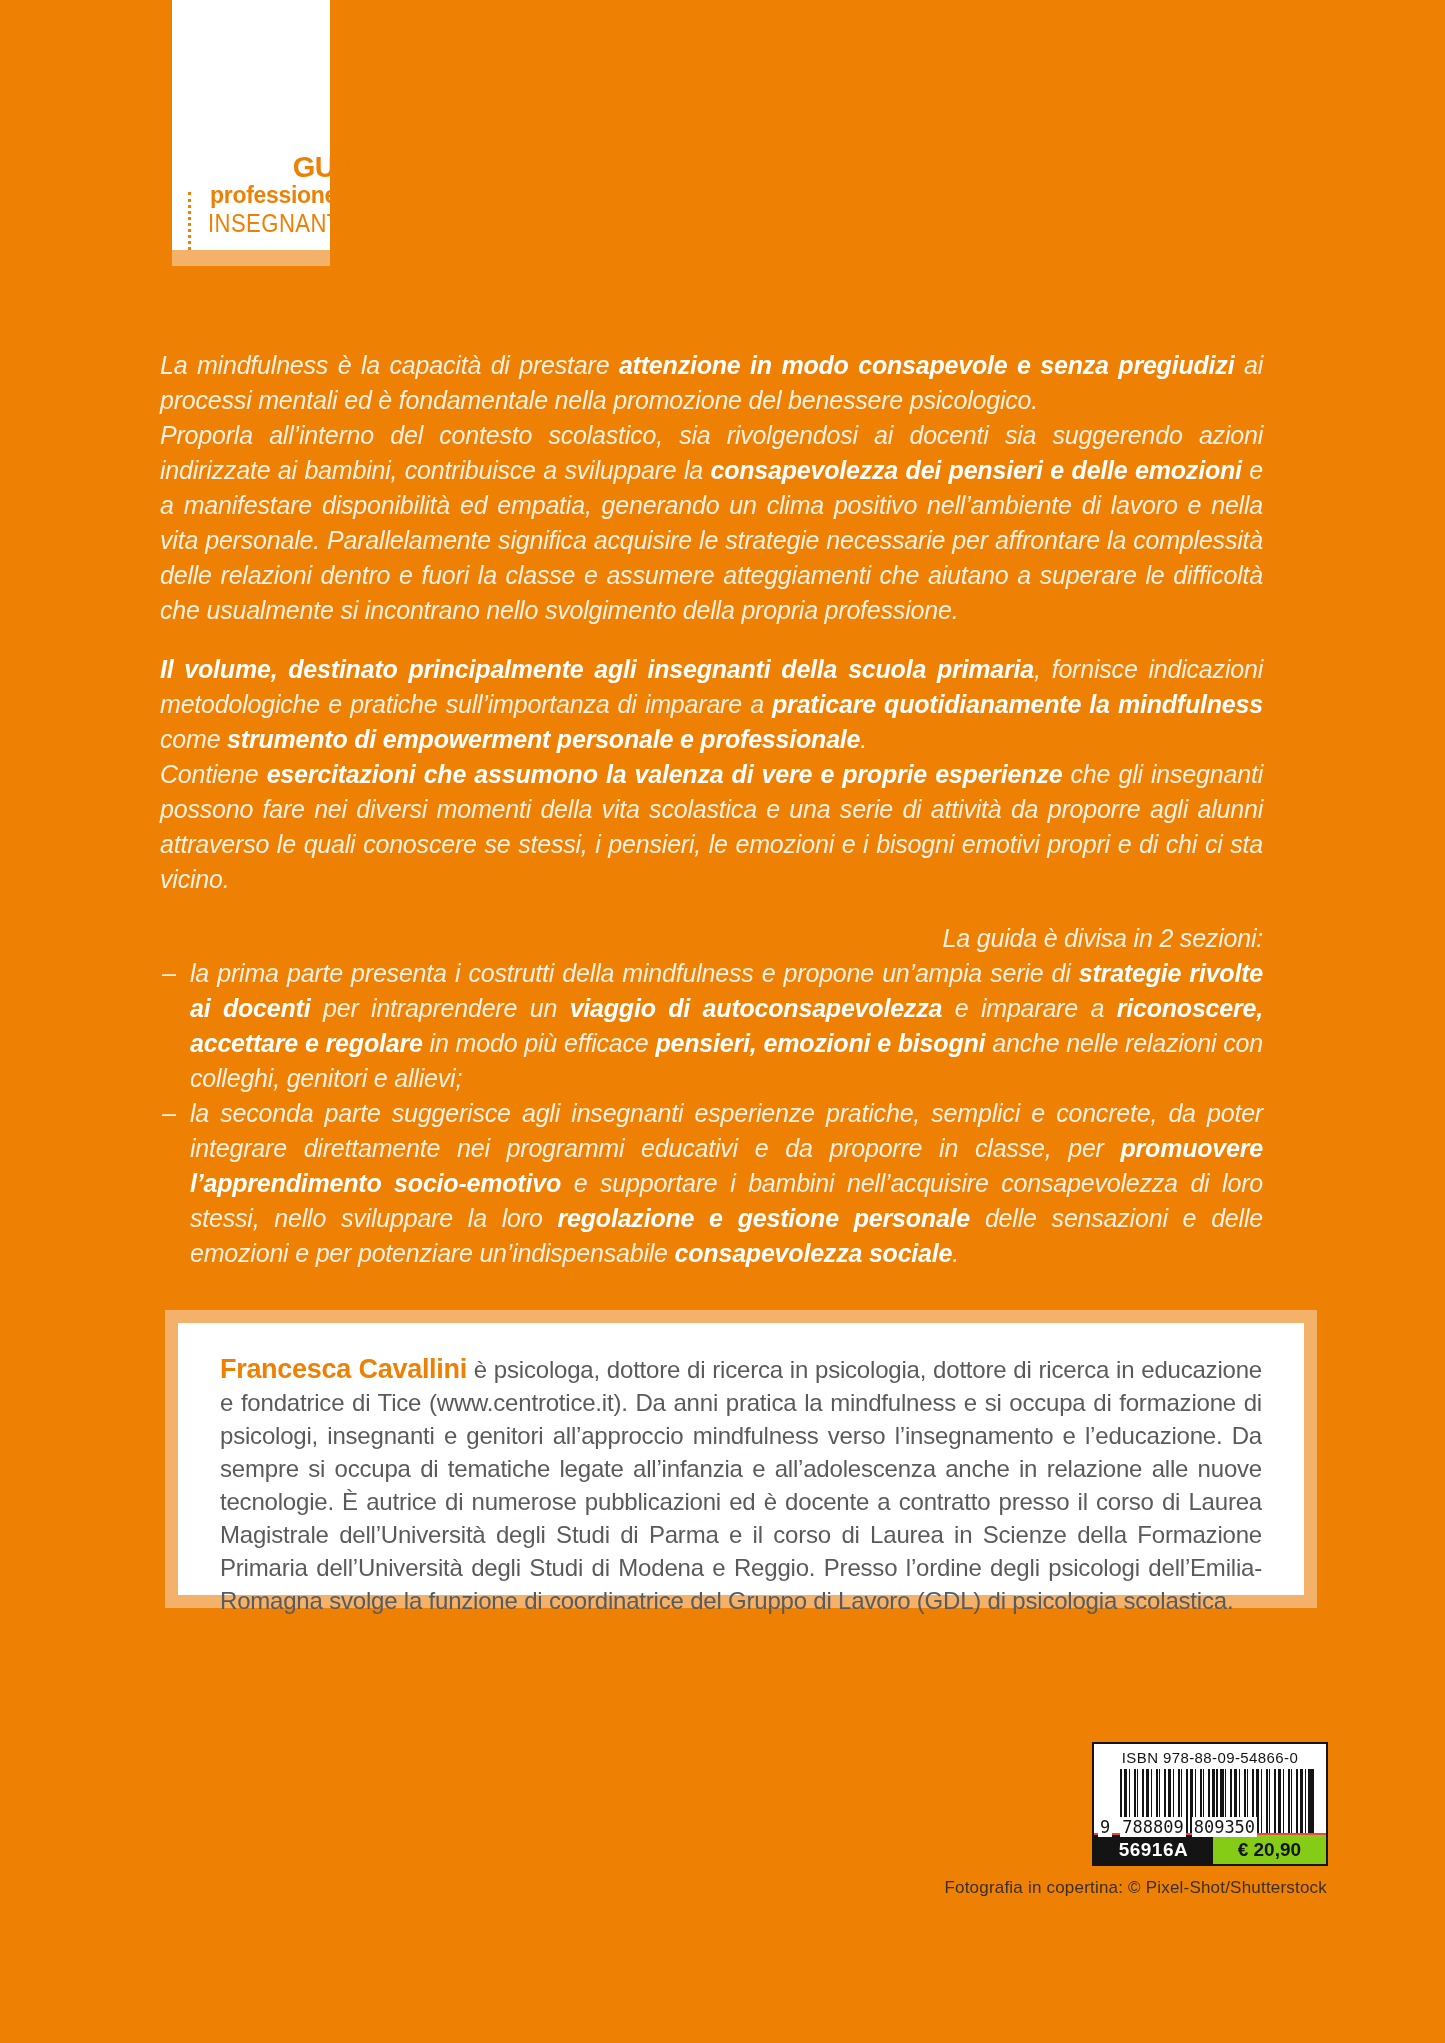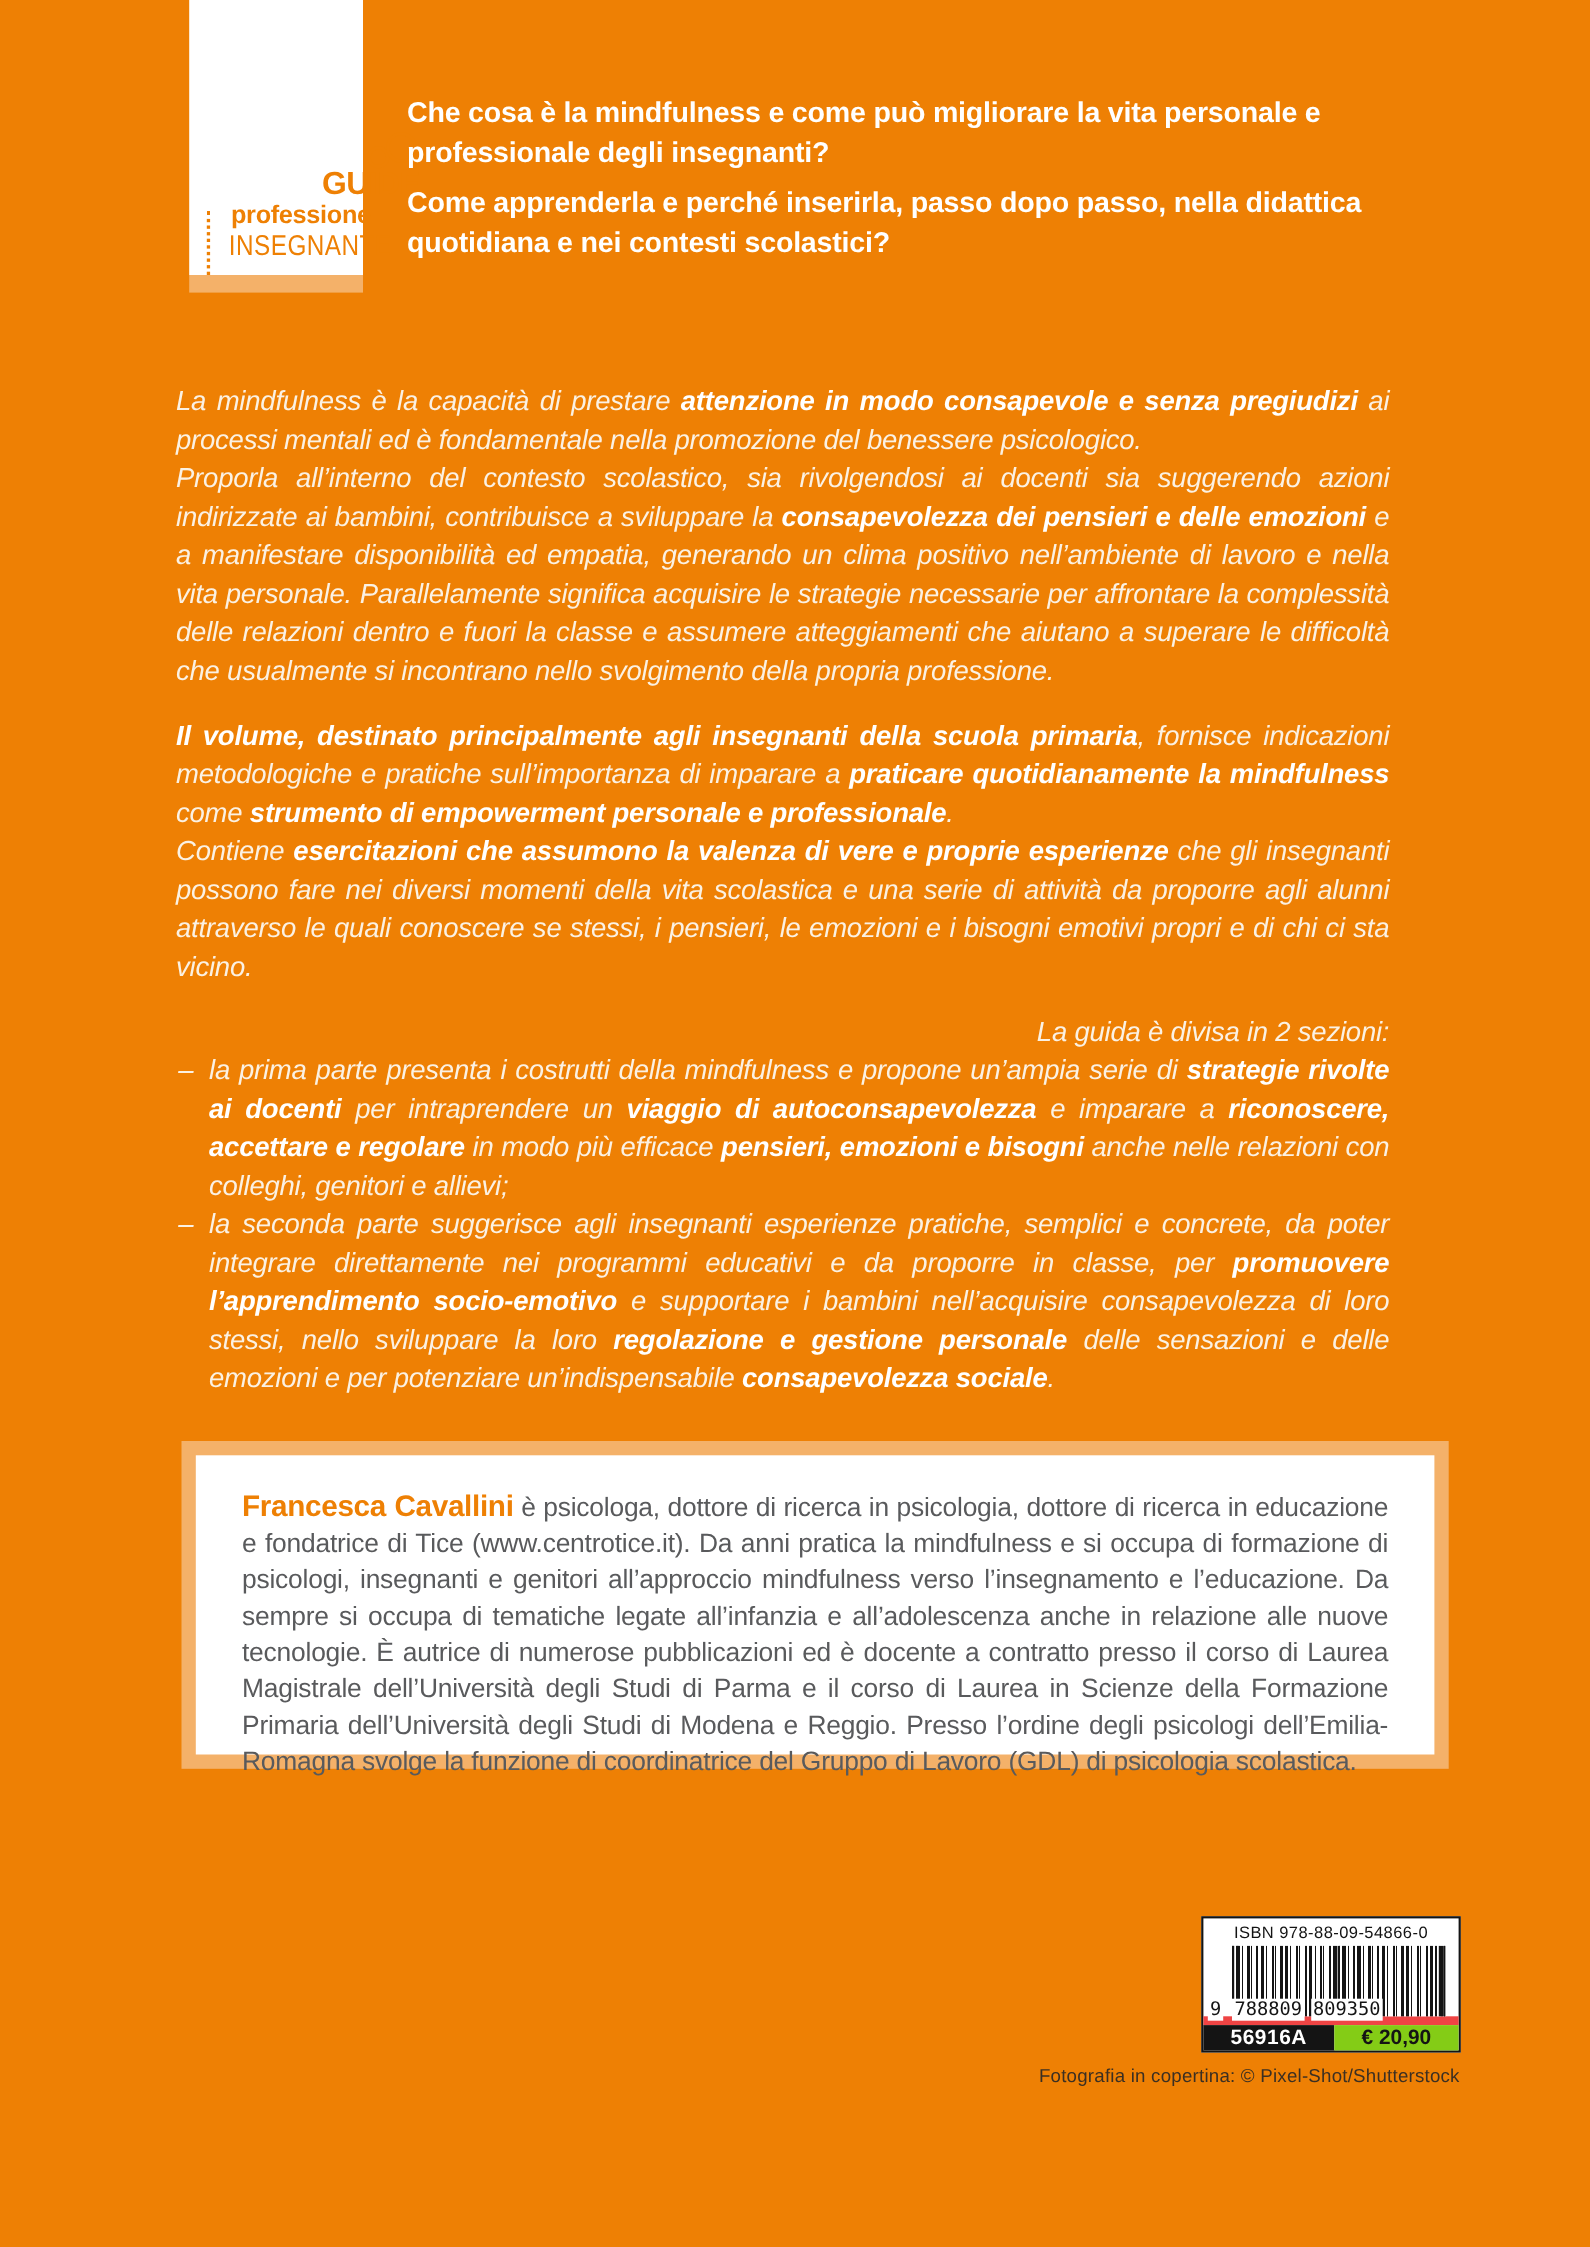--- a/index.html
+++ b/index.html
@@ -64,21 +64,21 @@
       linear-gradient(#141414,#141414) calc(50% + 4px) 0/2px 100% no-repeat,
       linear-gradient(#141414,#141414) calc(100% - 4px) 0/2px 100% no-repeat,
       linear-gradient(#141414,#141414) 100% 0/2px 100% no-repeat,
       repeating-linear-gradient(90deg,#141414 0 2px,#fff 2px 4px,#141414 4px 7px,#fff 7px 9px,
         #141414 9px 10px,#fff 10px 14px,#141414 14px 16px,#fff 16px 17px,#141414 17px 18px,#fff 18px 22px);}
   .digits{position:absolute;left:-22px;right:2px;bottom:-4px;display:flex;align-items:flex-end;
           font-family:"DejaVu Sans Mono",monospace;font-size:17px;color:#141414;}
   .digits span{background:#fff;padding:0 2px;line-height:20px;}
   .digits .g1{margin-left:8px;}
   .digits .g2{margin-left:6px;}
-  .price-strip{margin-top:auto;display:flex;border-top:8px solid #ef4444;height:31px;}
+  .price-strip{margin-top:auto;display:flex;border-top:2px solid #ef4444;height:31px;}
   .code{flex:1.05;background:#141414;color:#fff;font-weight:bold;font-size:19px;
         display:flex;align-items:center;justify-content:center;letter-spacing:0.5px;}
   .price{flex:1;background:#84cc16;color:#141414;font-weight:bold;font-size:19px;
          display:flex;align-items:center;justify-content:center;}
 
   .credit{position:absolute;right:118px;top:1878px;font-size:17px;color:var(--dark);letter-spacing:0.2px;}
 </style>
 </head>
 <body>
 
@@ -93,24 +93,20 @@
           </span>
         <span class="logo-guide">GUIDE</span>
       </div>
       <div class="logo-prof">professione</div>
       <div class="logo-inseg">INSEGNANTE</div>
     </div>
   </div>
   <div class="dotline"></div>
   <div class="logo-band"></div>
 
-  <div class="headline">
-    <p>Che cosa è la mindfulness e come può migliorare la vita personale e professionale degli insegnanti?</p>
-    <p>Come apprenderla e perché inserirla, passo dopo passo, nella didattica quotidiana e nei contesti scolastici?</p>
-  </div>
 
   <div class="content">
     <p class="para"><span>La mindfulness è la capacità di prestare </span><span class="b">attenzione in modo consapevole e senza pregiudizi</span><span> ai processi mentali ed è fondamentale nella promozione del benessere psicologico.</span><br><span>Proporla all’interno del contesto scolastico, sia rivolgendosi ai docenti sia suggerendo azioni indirizzate ai bambini, contribuisce a sviluppare la </span><span class="b">consapevolezza dei pensieri e delle emozioni</span><span> e a manifestare disponibilità ed empatia, generando un clima positivo nell’ambiente di lavoro e nella vita personale. Parallelamente significa acquisire le strategie necessarie per affrontare la complessità delle relazioni dentro e fuori la classe e assumere atteggiamenti che aiutano a superare le difficoltà che usualmente si incontrano nello svolgimento della propria professione.</span></p>
     <p class="para"><span class="b">Il volume, destinato principalmente agli insegnanti della scuola primaria</span><span>, fornisce indicazioni metodologiche e pratiche sull’importanza di imparare a </span><span class="b">praticare quotidianamente la mindfulness</span><span> come </span><span class="b">strumento di empowerment personale e professionale</span><span>.</span><br><span>Contiene  </span><span class="b">esercitazioni  che assumono la valenza di vere e proprie esperienze</span><span> che gli insegnanti possono fare nei diversi momenti della vita scolastica e una serie di attività da proporre agli alunni attraverso le quali conoscere se stessi, i pensieri, le emozioni e i bisogni emotivi propri e di chi ci sta vicino.</span></p>
     <p class="sections-intro">La guida è divisa in 2 sezioni:</p>
     <div class="bullet">
       <span class="marker">–</span>
       <span><span>la prima parte presenta i costrutti della mindfulness e propone un’ampia serie di </span><span class="b">strategie rivolte ai docenti</span><span> per intraprendere un </span><span class="b">viaggio di autoconsapevolezza</span><span> e imparare a </span><span class="b">riconoscere, accettare e regolare</span><span> in modo più efficace </span><span class="b">pensieri, emozioni e bisogni</span><span> anche nelle relazioni con colleghi, genitori e allievi;</span></span>
     </div>
     <div class="bullet">

